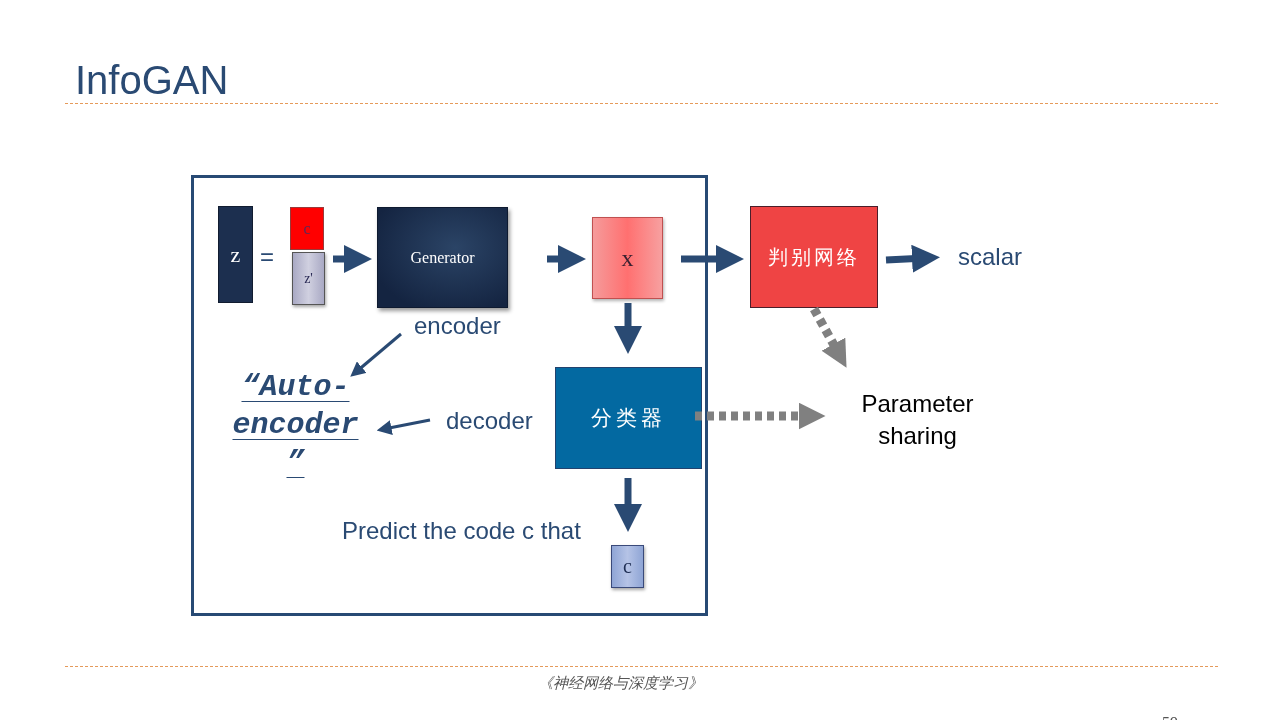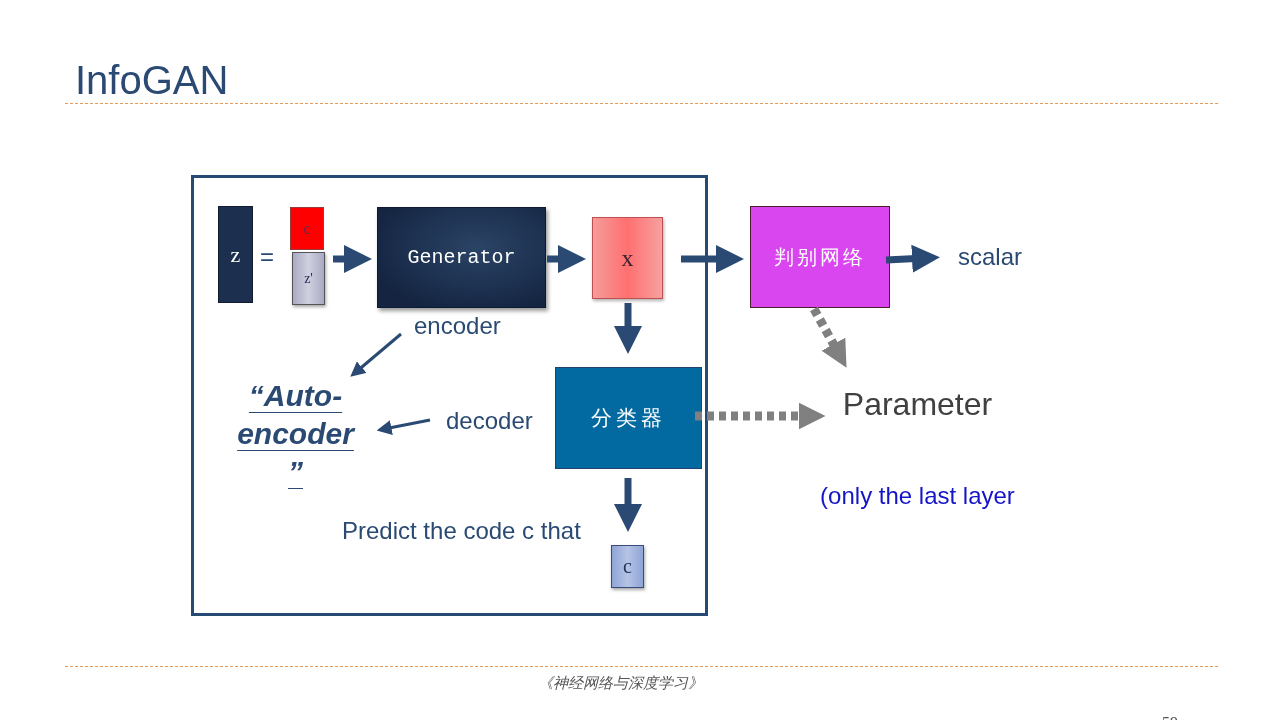--- a/index.html
+++ b/index.html
@@ -7,33 +7,33 @@
            font-family:"Liberation Sans", sans-serif; }
     .abs { position:absolute; }
     .title { left:75px; top:58px; font-size:40px; color:#2a4a73; }
     .rule { left:65px; width:1153px; height:0; border-top:1px dashed #e59a5a; }
     .frame { left:191px; top:175px; width:517px; height:441px; border:3px solid #274a74; box-sizing:border-box; }
     .box { display:flex; align-items:center; justify-content:center; font-family:"Liberation Serif", serif; box-sizing:border-box; }
     .z-box { left:218px; top:206px; width:35px; height:97px; background:#1c2f4f; color:#fff; font-size:22px; border:1px solid #111c30; }
     .eq { left:260px; top:243px; font-size:24px; color:#2a4a73; }
     .c-box { left:290px; top:207px; width:34px; height:43px; background:#ff0000; color:#5a2a5a; font-size:16px; border:1px solid #9a3a3a; }
     .zp-box { left:292px; top:252px; width:33px; height:53px; background:linear-gradient(90deg,#a9a9c4,#d0d0e0,#a9a9c4); color:#2a2a55; font-size:14px; border:1px solid #555; box-shadow:1px 2px 3px rgba(0,0,0,.35); }
-    .gen-box { left:377px; top:207px; width:169px; height:101px; background:radial-gradient(ellipse at 60% 40%,#2b4466,#142441 80%); color:#fff; font-size:20px; box-shadow:2px 3px 4px rgba(0,0,0,.4); border:1px solid #0e1a30;font-family:Liberation Mono, monospace; }
+    .gen-box { left:377px; top:207px; width:131px; height:101px; background:radial-gradient(ellipse at 60% 40%,#2b4466,#142441 80%); color:#fff; font-size:16px; box-shadow:2px 3px 4px rgba(0,0,0,.4); border:1px solid #0e1a30; }
     .x-box { left:592px; top:217px; width:71px; height:82px; background:linear-gradient(90deg,#f59b9b,#ff7070 50%,#f7a0a0); color:#3a2030; font-size:24px; border:1px solid #c05050; box-shadow:1px 2px 3px rgba(0,0,0,.3); }
-    .disc-box { left:750px; top:206px; width:140px; height:102px; background:#d946ef; color:#fff; font-size:20px; letter-spacing:3px; border:1px solid #4a1e2a; }
+    .disc-box { left:750px; top:206px; width:128px; height:102px; background:#ef4444; color:#fff; font-size:20px; letter-spacing:3px; border:1px solid #4a1e2a; }
     .cls-box { left:555px; top:367px; width:147px; height:102px; background:#0369a1; color:#fff; font-size:21px; letter-spacing:4px; border:1px solid #22426e; }
     .cout-box { left:611px; top:545px; width:33px; height:43px; background:linear-gradient(90deg,#8fa5d5,#b5c3e6,#8fa5d5); color:#1f2f55; font-size:20px; border:1px solid #3a4a7a; box-shadow:1px 2px 3px rgba(0,0,0,.35); }
     .lbl { color:#2a4a73; font-size:24px; }
     .scalar { left:958px; top:243px;text-align:right; }
     .encoder { left:414px; top:312px; }
     .decoder { left:446px; top:407px; }
-    .auto { left:228px; top:377px; width:135px; text-align:center; font-size:30px; font-weight:bold; font-style:italic; color:#2a4a73; line-height:38px; }
+    .auto { left:228px; top:368px; width:135px; text-align:center; font-size:30px; font-weight:bold; font-style:italic; color:#2a4a73; line-height:38px;font-family:Liberation Mono, monospace; }
     .auto span { text-decoration:underline; text-decoration-thickness:1px; text-underline-offset:6px; }
     .predict { left:342px; top:514px; font-size:24px; color:#2a4a73; line-height:33px;text-align:center; }
-    .param { left:840px; top:388px; width:155px; text-align:center; font-size:32px; color:#404040; line-height:32px; }
+    .param { left:840px; top:388px; width:155px; text-align:center; font-size:24px; color:#000000; line-height:32px; }
     .note { left:795px; top:480px; width:245px; text-align:center; font-size:24px; color:#1515c8; line-height:31px; }
     .footer { left:538px; top:674px; font-family:"Liberation Serif", serif; font-size:15px; color:#555; font-style:italic;text-align:center; }
     .pagenum { left:1162px; top:674px; font-family:"Liberation Serif", serif; font-size:16px; color:#555;margin-top:40px; }
     svg.arrows { position:absolute; left:0; top:0; }
   </style>
 </head>
 <body>
 
 <div class="abs title">InfoGAN</div>
 <div class="abs rule" style="top:103px;"></div>
@@ -58,24 +58,24 @@
   <span>encoder</span><br>
   <span>”</span>
 </div>
 
 <div class="abs predict">
   <div>Predict the code c that</div>
 </div>
 
 <div class="abs param">
   <div>Parameter</div>
+  <div>sharing</div>
 </div>
 
 <div class="abs note">
-  <div>(only the last layer</div>
 </div>
 
 <svg class="arrows" width="1280" height="720">
   <defs>
     <marker id="ah" markerWidth="4" markerHeight="4" refX="2" refY="2" orient="auto" markerUnits="strokeWidth">
       <path d="M0,0 L4,2 L0,4 z" fill="#2a4a73"></path>
     </marker>
     <marker id="ahs" markerWidth="5" markerHeight="5" refX="2.5" refY="2.5" orient="auto" markerUnits="strokeWidth">
       <path d="M0,0 L5,2.5 L0,5 z" fill="#2a4a73"></path>
     </marker>

